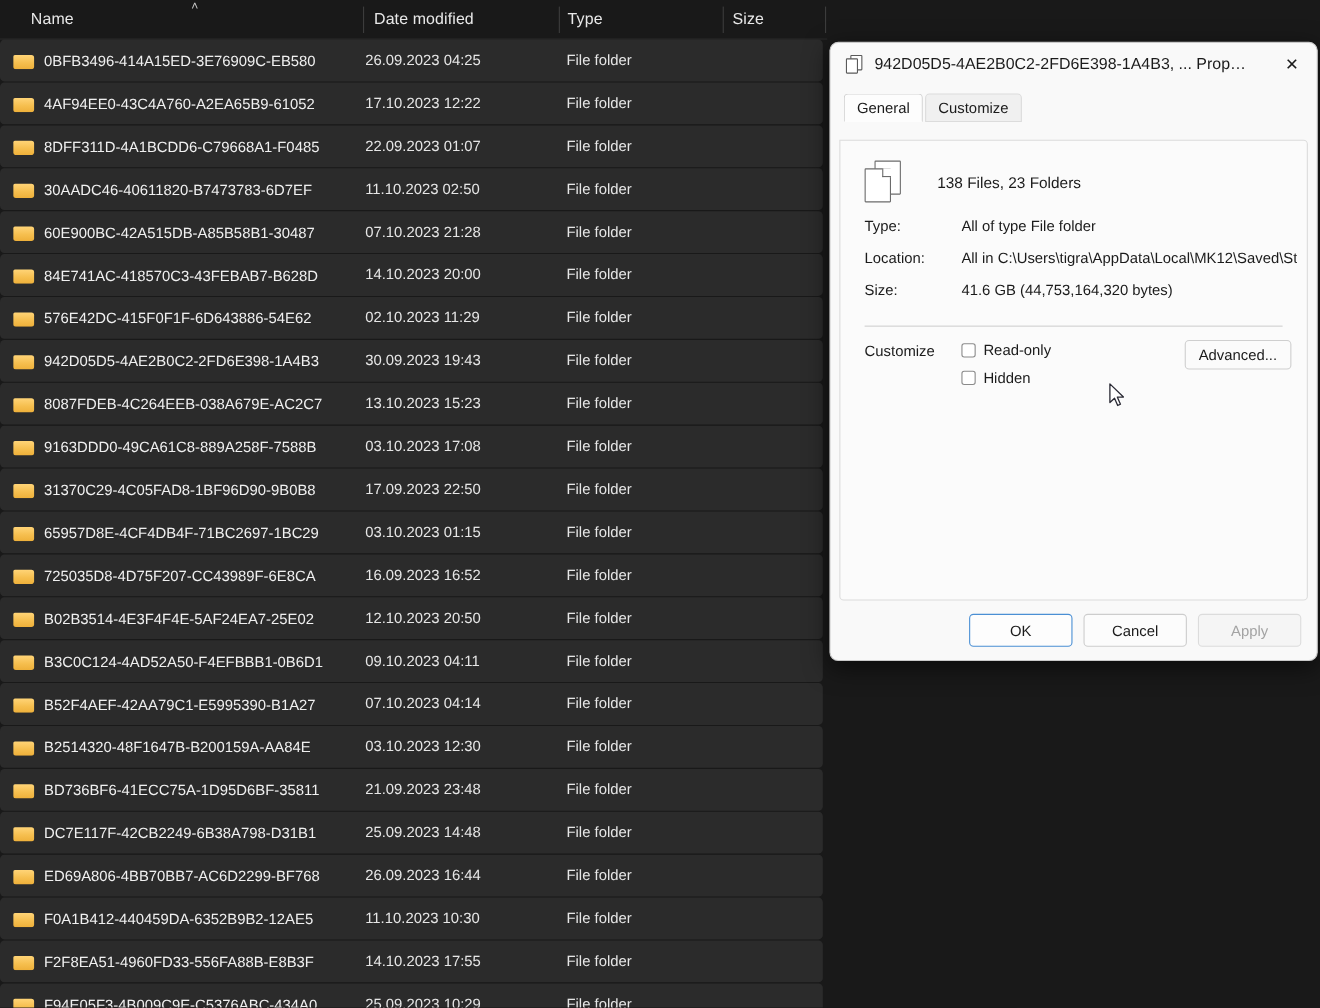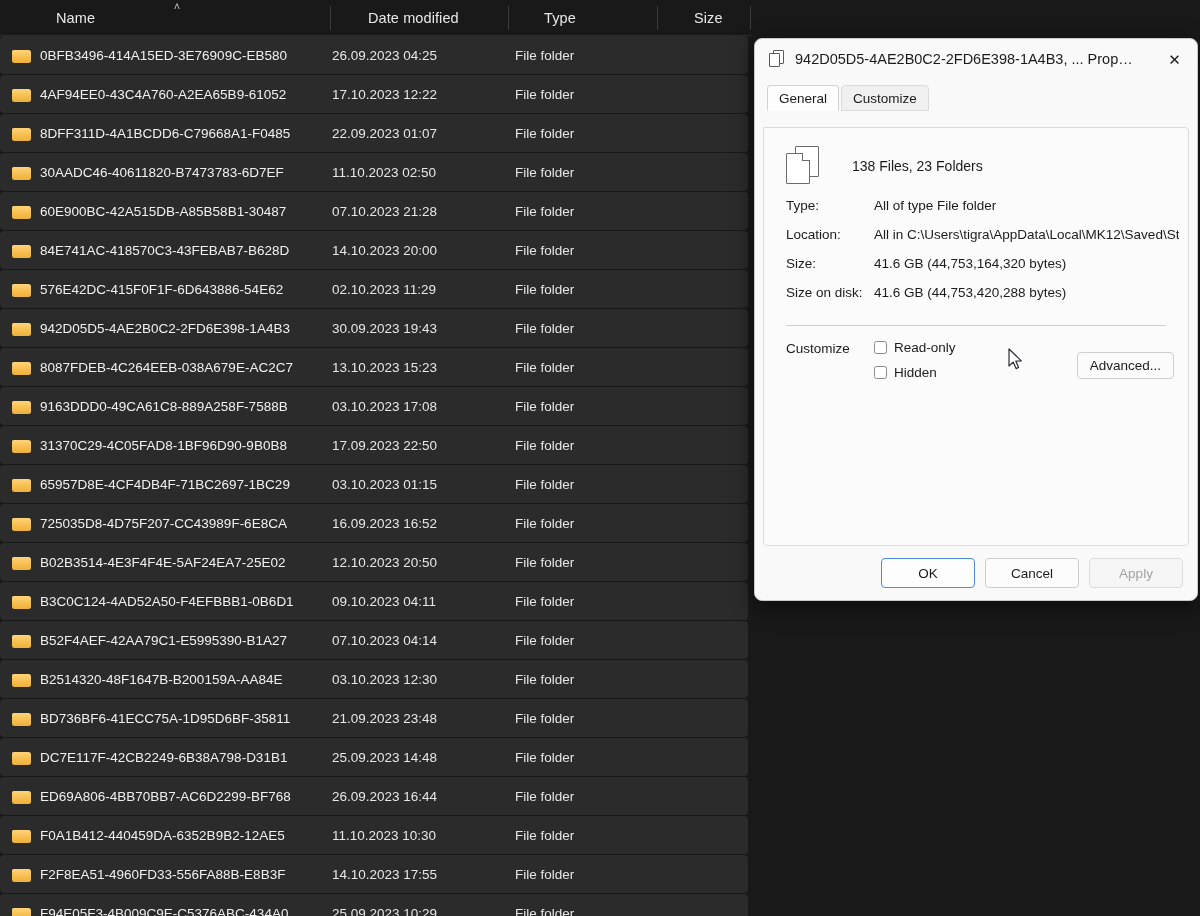--- a/index.html
+++ b/index.html
@@ -13,21 +13,21 @@
 
   
   .explorer { position:absolute; left:0; top:0; width:752px; height:916px; background:#191919; }
 
   .col-header {
     position:relative; height:36px; width:752px;
     background:#191919; color:#e4e4e4;
   }
   .col-header .hcell {
     position:absolute; top:0; height:36px; display:flex; align-items:center;
-    font-size:14.5px; color:#e8e8e8; letter-spacing:.1px;margin-left:28px;
+    font-size:14.5px; color:#e8e8e8; letter-spacing:.1px;
   }
   .col-header .sep {
     position:absolute; top:6px; height:24px; width:1px; background:#3c3c3c;
   }
   .header-underline {
     position:absolute; left:0; top:35px; width:752px; height:1px; background:#2a2a2a;
   }
   .sort-caret {
     position:absolute; top:1px; left:170px; width:14px; height:10px;
     color:#c8c8c8; font-size:11px; line-height:10px; text-align:center;
@@ -130,21 +130,21 @@
 
   .attrs { display:flex; padding:14px 0 0 22px; position:relative; }
   .attrs-label { width:88px; flex:0 0 88px; font-size:13.5px; color:#1b1b1b; padding-top:1px; }
   .attrs-list { display:flex; flex-direction:column; gap:10px; }
   .chk { display:flex; align-items:center; gap:7px; font-size:13.5px; color:#1b1b1b; }
   .chk .box {
     width:13px; height:13px; border:1.4px solid #8a8a8a; border-radius:2.5px; background:#fff;
     flex:0 0 13px;
   }
   .adv-btn {
-    position:absolute; right:14px; top:26px;
+    position:absolute; right:14px; top:12px;
     height:27px; padding:0 12px; display:flex; align-items:center;
     font-size:13.5px; color:#1b1b1b; background:#fbfbfb;
     border:1px solid #cfcfcf; border-radius:4px;
   }
 
   .dlg-footer {
     position:absolute; left:0; right:0; bottom:0; height:54px;
     display:flex; align-items:center; justify-content:flex-end; gap:10px;
     padding-right:14px;
   }
@@ -494,24 +494,20 @@
           <div class="field-label">Type:</div>
           <div class="field-value">All of type File folder</div>
         </div>
         <div class="field-row">
           <div class="field-label">Location:</div>
           <div class="field-value">All in C:\Users\tigra\AppData\Local\MK12\Saved\St</div>
         </div>
         <div class="field-row">
           <div class="field-label">Size:</div>
           <div class="field-value">41.6 GB (44,753,164,320 bytes)</div>
-        </div>
-        <div class="field-row">
-          <div class="field-label">Size on disk:</div>
-          <div class="field-value">41.6 GB (44,753,420,288 bytes)</div>
         </div>
       </div>
 
       <div class="divider"></div>
 
       <div class="attrs">
         <div class="attrs-label">Customize</div>
         <div class="attrs-list">
           <label class="chk">
             <span class="box"></span>

